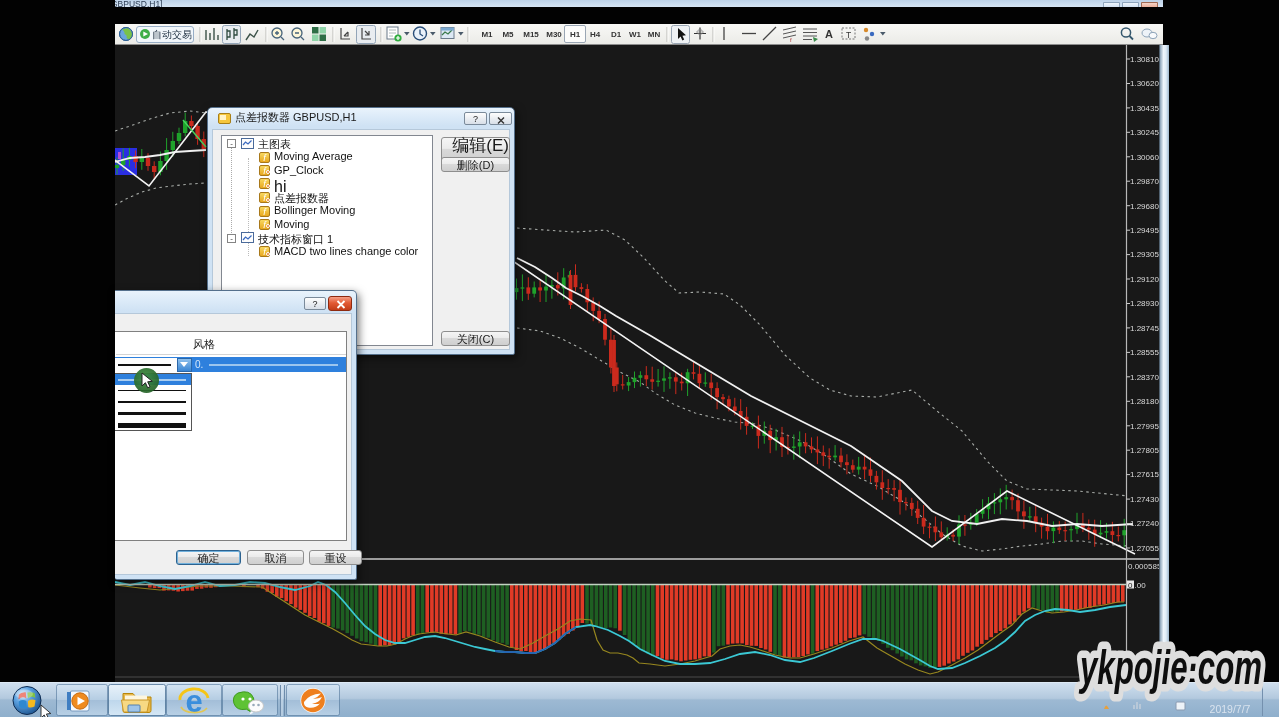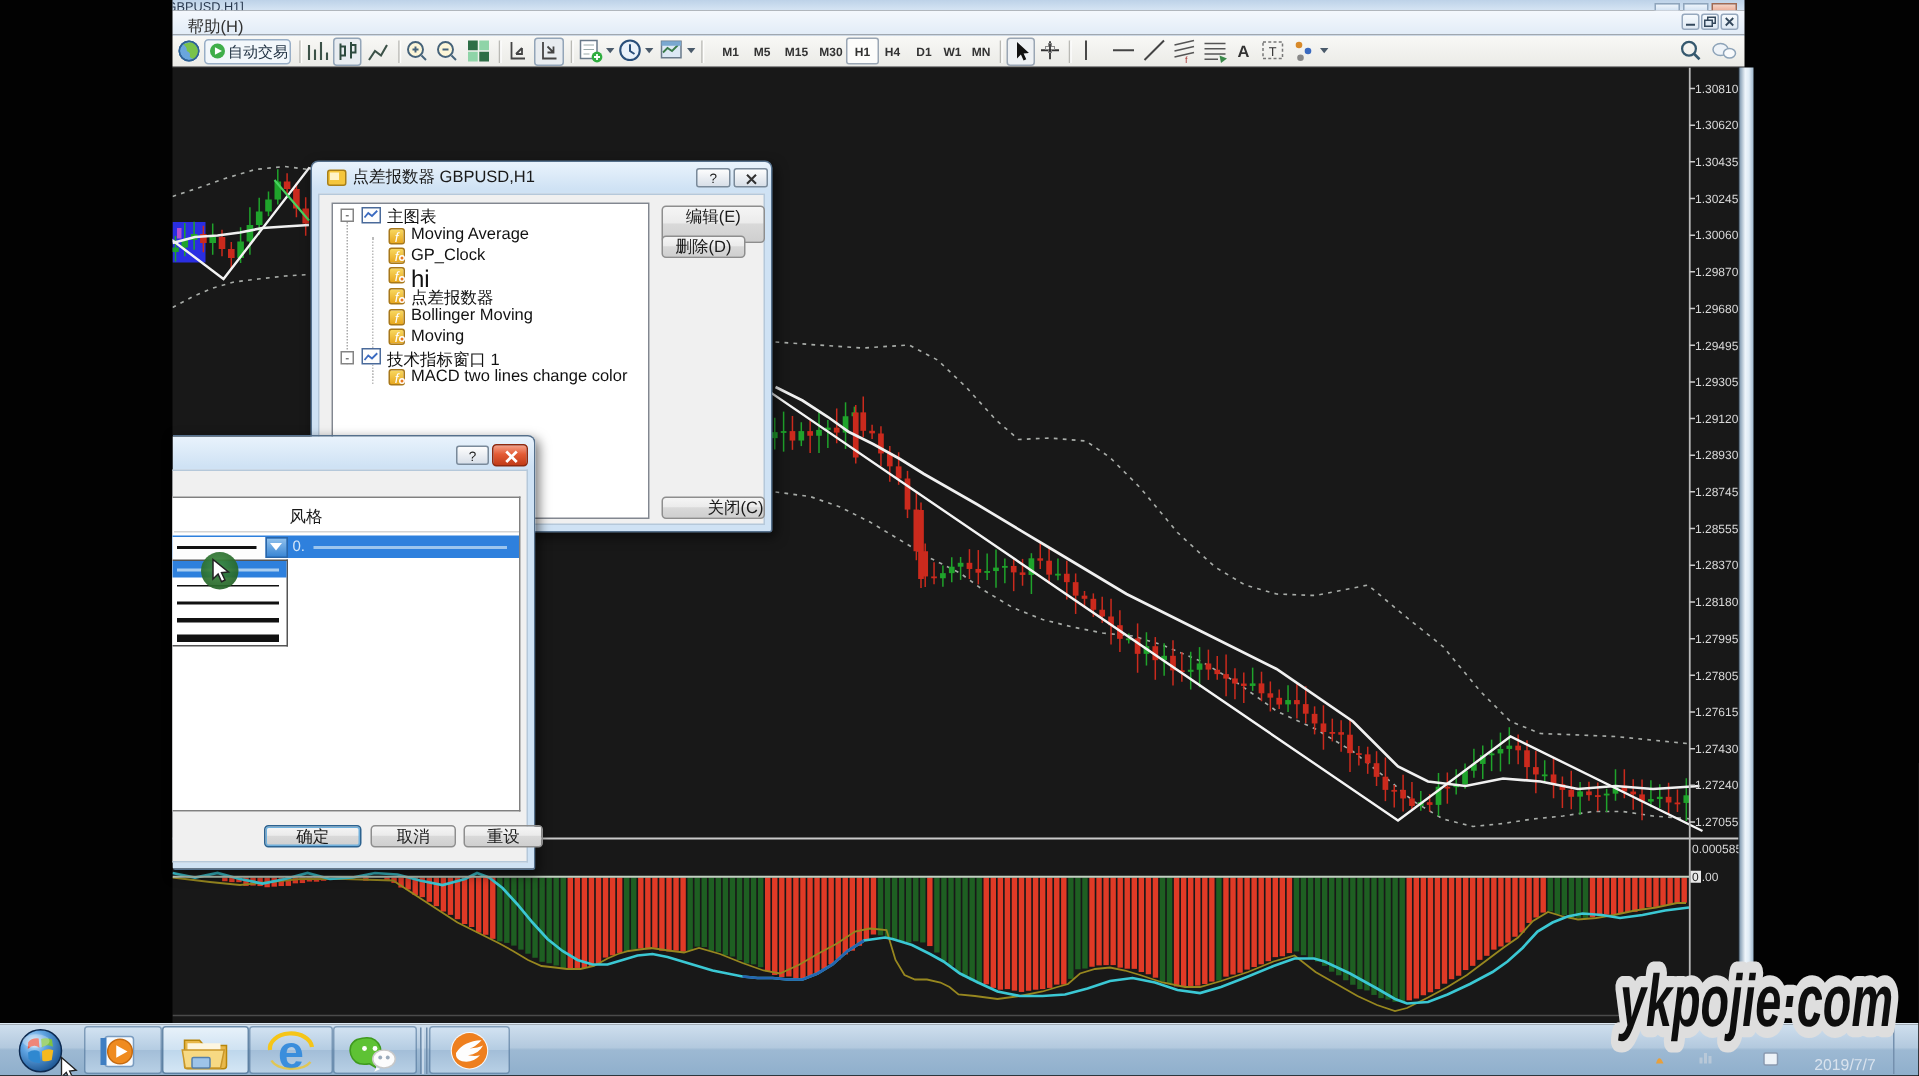--- a/index.html
+++ b/index.html
@@ -9,33 +9,20 @@
 #chart{position:absolute;left:0;top:45px;width:100%;height:637px;background:#181818}
 #rstripe{position:absolute;left:1159px;top:45px;width:10px;height:637px;background:linear-gradient(90deg,#24303c 0%,#8fa6ba 12%,#eef5fb 45%,#dfecf6 70%,#9db6cc 100%);z-index:5}
 .wbtn{position:absolute;top:2px;width:12px;height:11px;background:linear-gradient(#f6fafd,#dfe9f3);border:1px solid #96a8bd;border-radius:2px;font-size:8px;line-height:9px;text-align:center;color:#34485c}
 </style></head><body>
 <div id="win">
  <div id="tbar">
       <span style="position:absolute;left:-4px;top:-1px;font-size:8.5px;color:#2a3a50">GBPUSD,H1]</span>
    <span style="position:absolute;left:988px;top:2px;width:17px;height:7px;background:linear-gradient(#eef5fc,#cddef0);border:1px solid #8fa5bc;border-radius:0 0 2px 2px"></span>
    <span style="position:absolute;left:1007px;top:2px;width:17px;height:7px;background:linear-gradient(#eef5fc,#cddef0);border:1px solid #8fa5bc;border-radius:0 0 2px 2px"></span>
    <span style="position:absolute;left:1026px;top:2px;width:17px;height:7px;background:linear-gradient(#f6d5c8,#e8a58e);border:1px solid #a06a54;border-radius:0 0 2px 2px"></span>
- </div>
- <div id="menu">
-      <span style="position:absolute;left:10px;top:3px;font-size:11px;color:#333">帮助(H)</span>
-   <span class="wbtn" style="left:1006px"><svg width="10" height="9">
-          <path d="M2,6.5 h6" stroke="#34485c" stroke-width="1.2"></path>
-        </svg></span>
-   <span class="wbtn" style="left:1019px"><svg width="10" height="9">
-          <rect x="3.5" y="1.5" width="5" height="4" fill="none" stroke="#34485c"></rect>
-          <rect x="1.5" y="3.5" width="5" height="4" fill="#dfe9f3" stroke="#34485c"></rect>
-        </svg></span>
-   <span class="wbtn" style="left:1032px"><svg width="10" height="9">
-          <path d="M2.5,2 L7.5,7 M7.5,2 L2.5,7" stroke="#34485c" stroke-width="1.2"></path>
-        </svg></span>
  </div>
  <div id="tools"><svg width="1048" height="21" viewBox="115 24 1048 21">
         <circle cx="126" cy="34" r="6.5" fill="#6aa6dd" stroke="#2f6296" stroke-width="1"></circle>
         <path d="M122,29.5 q3,2 2.5,4.5 q3,1 2,4 l2.5,1.5 q3.5,-2.5 3,-6 q-1,-4 -4.5,-5.5 Z" fill="#79c24a"></path>
         <ellipse cx="126" cy="34" rx="6.5" ry="6.5" fill="none" stroke="#2f6296" stroke-width="1"></ellipse>
         <rect x="136.5" y="26.5" width="57" height="16" rx="2.5" fill="#f2f7fb" stroke="#98aec6"></rect>
         <circle cx="145" cy="34" r="5" fill="#3fae49"></circle>
         <path d="M143.3,31.5 L148,34 L143.3,36.5 Z" fill="#fff"></path>
         <text x="152" y="38" font-size="10" fill="#223344">自动交易</text>
         <line x1="200" y1="27" x2="200" y2="42" stroke="#b9b9b4" stroke-width="1"></line>
@@ -676,23 +663,23 @@
     <div style="position:absolute;left:66px;top:110px;font-size:11px;color:#111;white-space:nowrap">Moving</div>
     <div style="position:absolute;left:19px;top:126px;width:9px;height:9px;background:#fff;border:1px solid #848484;font-size:8px;line-height:7px;text-align:center;color:#333">-</div>
     <div style="position:absolute;left:33px;top:124px;width:13px;height:11px;background:#fdfdfd;border:1px solid #4a6a9a"></div>
     <svg style="position:absolute;left:34px;top:126px" width="11" height="9">
       <path d="M1,6 L3.5,3 L6,5 L9.5,1.5" stroke="#3a6ac0" fill="none" stroke-width="1.2"></path>
     </svg>
     <div style="position:absolute;left:50px;top:124px;font-size:11px;color:#111;white-space:nowrap">技术指标窗口 1</div>
     <div style="position:absolute;left:51px;top:138px;width:11px;height:11px;background:linear-gradient(#f8d860,#e8a820);border:1px solid #a8781a;border-radius:2px;font-size:9px;font-style:italic;color:#fff;text-align:center;line-height:10px">f</div>
     <div style="position:absolute;left:58px;top:144px;width:4px;height:4px;background:#e87820;border-radius:50%;border:1px solid #fff"></div>
     <div style="position:absolute;left:66px;top:137px;font-size:11px;color:#111;white-space:nowrap">MACD two lines change color</div>
-    <div style="position:absolute;left:233px;top:29px;width:69px;height:25px;background:linear-gradient(#f5f5f5,#ebebeb 45%,#d9d9d9 50%,#cfcfcf);border:1px solid #8e8e8e;border-radius:3px;font-size:11px;color:#1a1a1a;text-align:center;line-height:15px;white-space:nowrap">编辑(E)</div>
-    <div style="position:absolute;left:233px;top:49px;width:56px;height:15px;background:linear-gradient(#f5f5f5,#ebebeb 45%,#d9d9d9 50%,#cfcfcf);border:1px solid #8e8e8e;border-radius:3px;font-size:11px;color:#1a1a1a;text-align:center;line-height:15px;white-space:nowrap">删除(D)</div>
-    <div style="position:absolute;left:233px;top:223px;width:69px;height:15px;background:linear-gradient(#f5f5f5,#ebebeb 45%,#d9d9d9 50%,#cfcfcf);border:1px solid #8e8e8e;border-radius:3px;font-size:11px;color:#1a1a1a;text-align:right;line-height:15px;white-space:nowrap">关闭(C)</div>
+    <div style="position:absolute;left:233px;top:29px;width:69px;height:25px;background:linear-gradient(#f5f5f5,#ebebeb 45%,#d9d9d9 50%,#cfcfcf);border:1px solid #8e8e8e;border-radius:3px;font-size:17px;color:#1a1a1a;text-align:right;line-height:15px;white-space:nowrap">编辑(E)</div>
+    <div style="position:absolute;left:233px;top:49px;width:69px;height:15px;background:linear-gradient(#f5f5f5,#ebebeb 45%,#d9d9d9 50%,#cfcfcf);border:1px solid #8e8e8e;border-radius:3px;font-size:11px;color:#1a1a1a;text-align:center;line-height:15px;white-space:nowrap">删除(D)</div>
+    <div style="position:absolute;left:233px;top:223px;width:69px;height:15px;background:linear-gradient(#f5f5f5,#ebebeb 45%,#d9d9d9 50%,#cfcfcf);border:1px solid #8e8e8e;border-radius:3px;font-size:11px;color:#1a1a1a;text-align:center;line-height:15px;white-space:nowrap">关闭(C)</div>
   </div>
 <div style="position:absolute;left:115px;top:290px;width:242px;height:290px;border:1px solid #55708c;border-left:none;border-radius:0 5px 2px 2px;background:linear-gradient(180deg,#e9f3fc,#cfe2f4 20px,#cfe2f4);box-shadow:2px 3px 8px rgba(0,0,0,.55);z-index:30">
     <div style="position:absolute;left:189px;top:6px;width:22px;height:13px;background:linear-gradient(#fdfdfd,#d8dfe8);border:1px solid #7a8a9a;border-radius:2px;font-size:9px;color:#222;text-align:center;line-height:12px">?</div>
     <div style="position:absolute;left:213px;top:5px;width:24px;height:15px;background:linear-gradient(#f5a088,#e35b35 45%,#c23c18);border:1px solid #8e2a10;border-radius:3px"><svg width="24" height="15">
         <path d="M8.5,4 L15.5,11 M15.5,4 L8.5,11" stroke="#fff" stroke-width="1.8"></path>
       </svg></div>
     <div style="position:absolute;left:0;top:22px;right:4px;bottom:4px;background:#f0f0f0;border:1px solid #b5c8da;border-left:none"></div>
     <div style="position:absolute;left:0;top:40px;width:232px;height:210px;background:#fff;border:1px solid #808080;border-left:none"></div>
     <div style="position:absolute;left:78px;top:46px;font-size:11px;color:#1a1a1a">风格</div>
     <div style="position:absolute;left:1px;top:63px;width:230px;height:0;border-top:1px solid #d4d4d4"></div>

